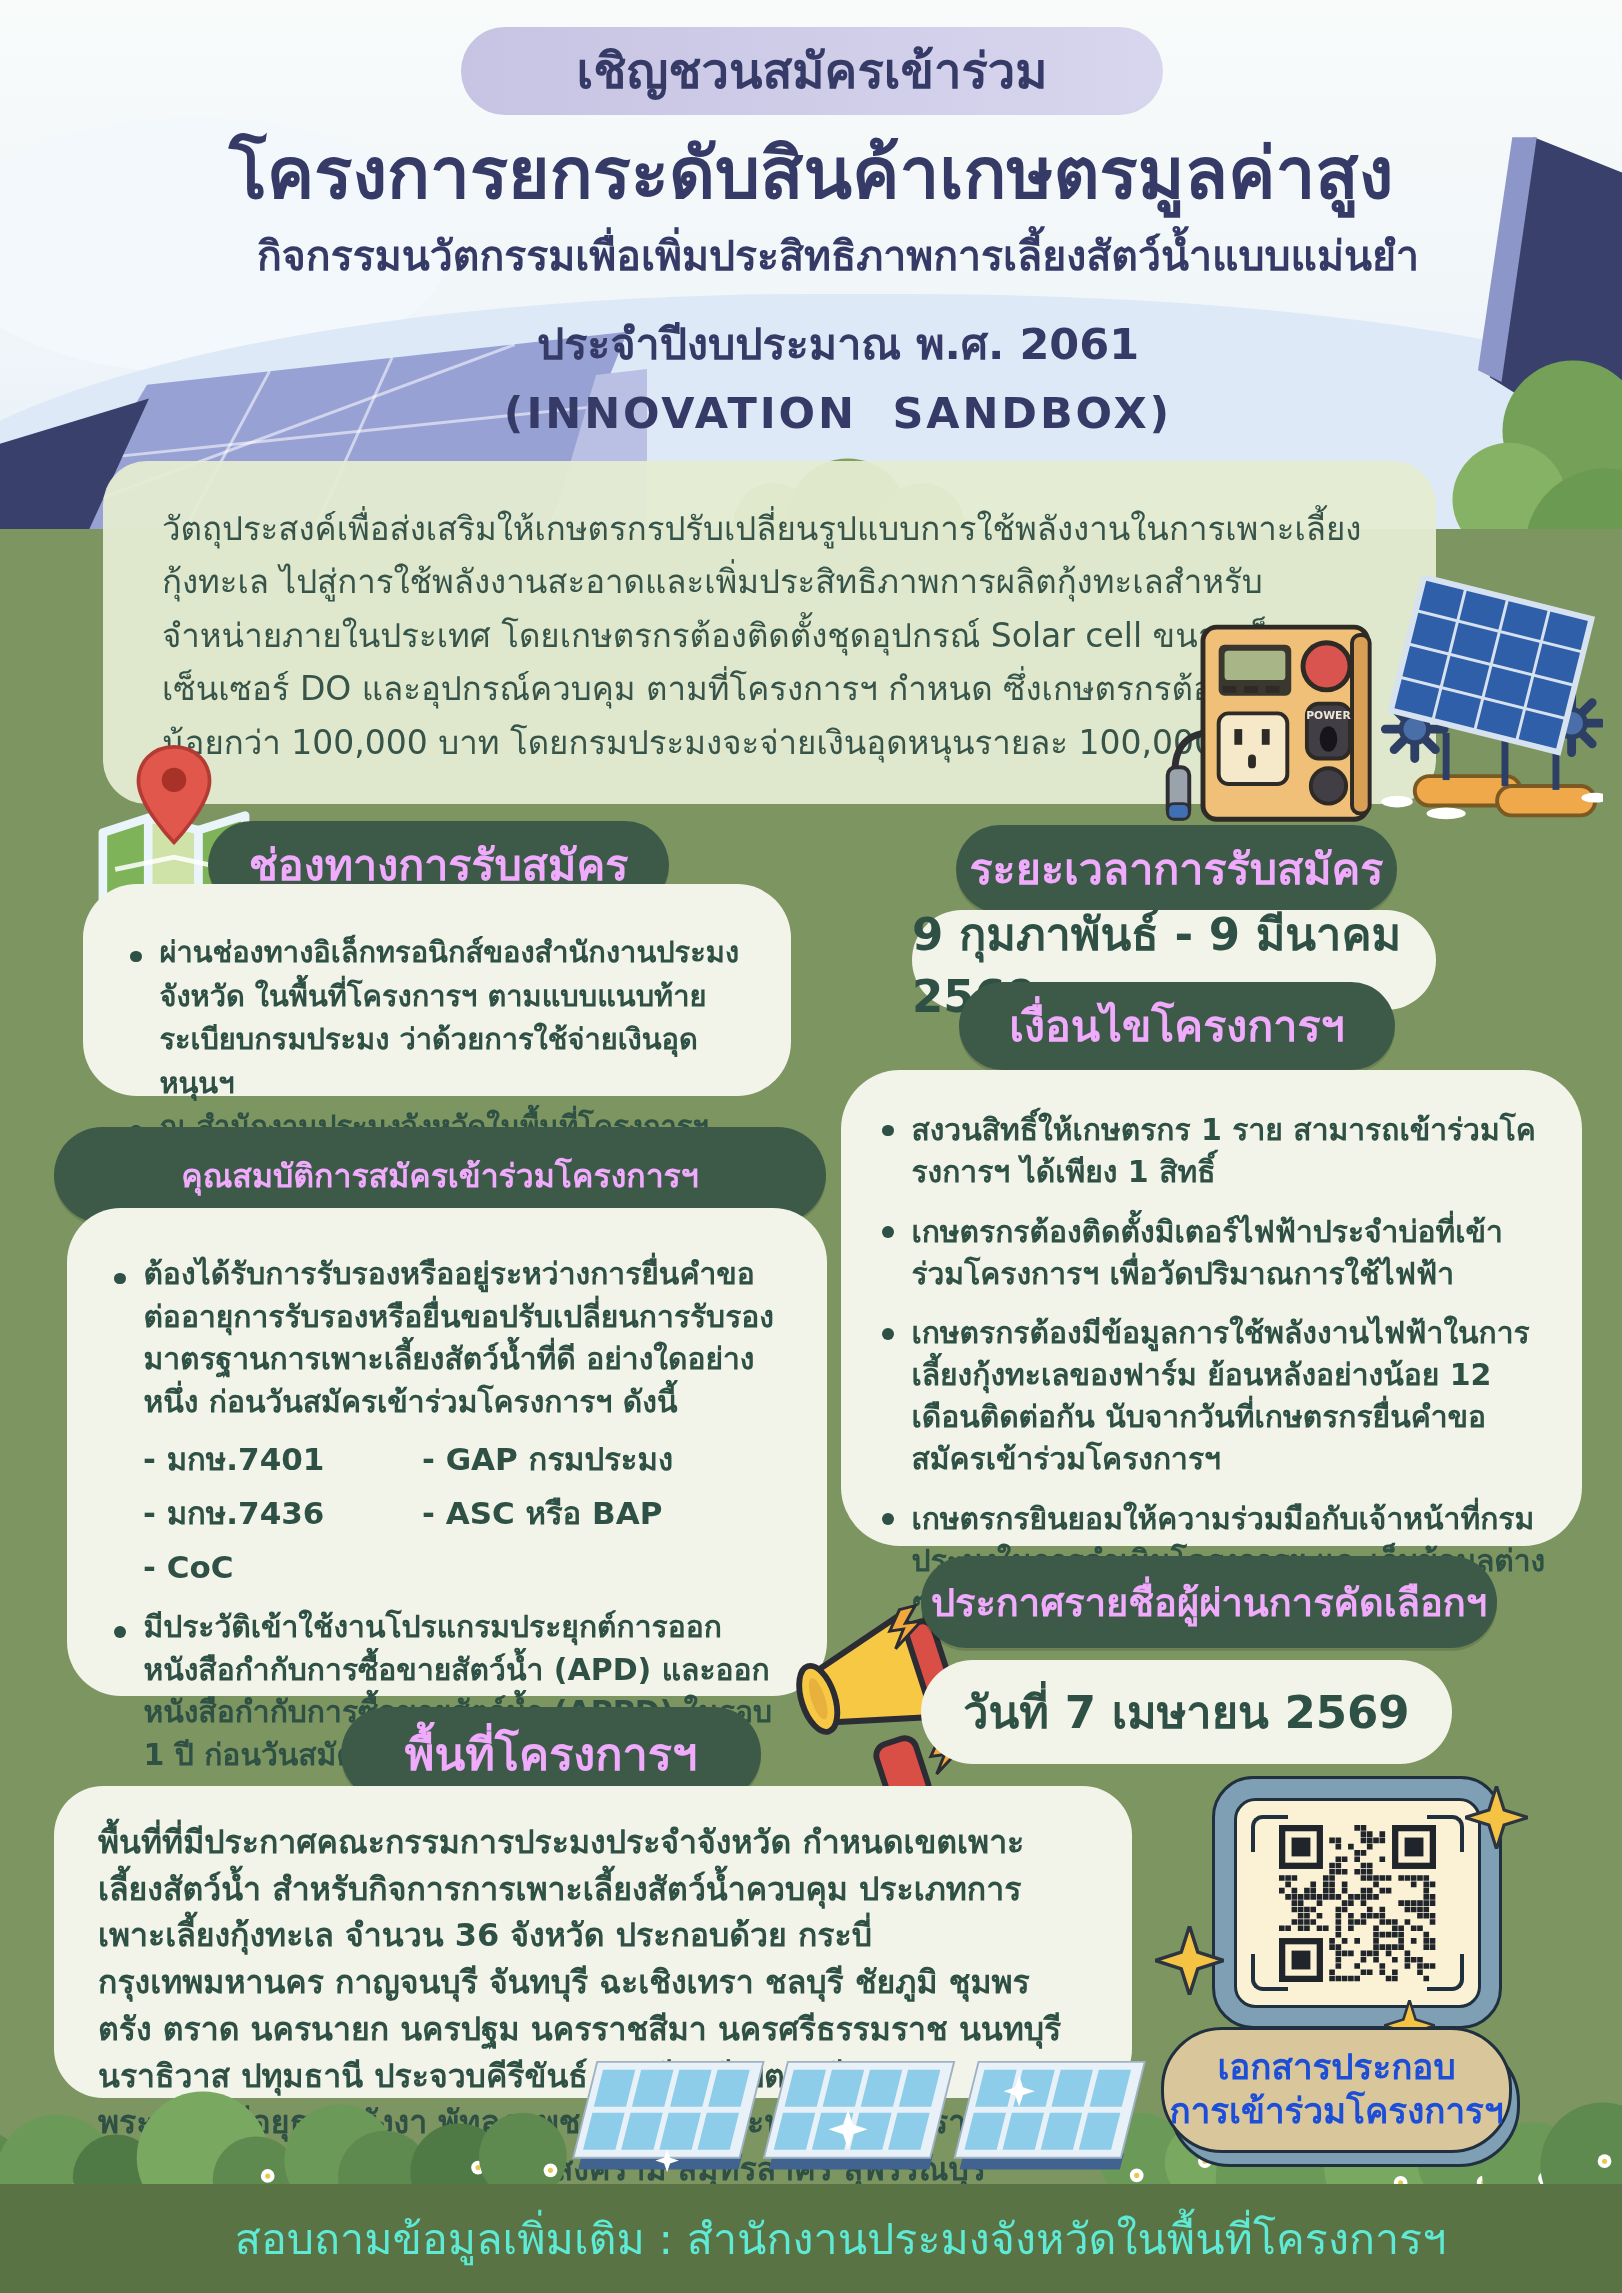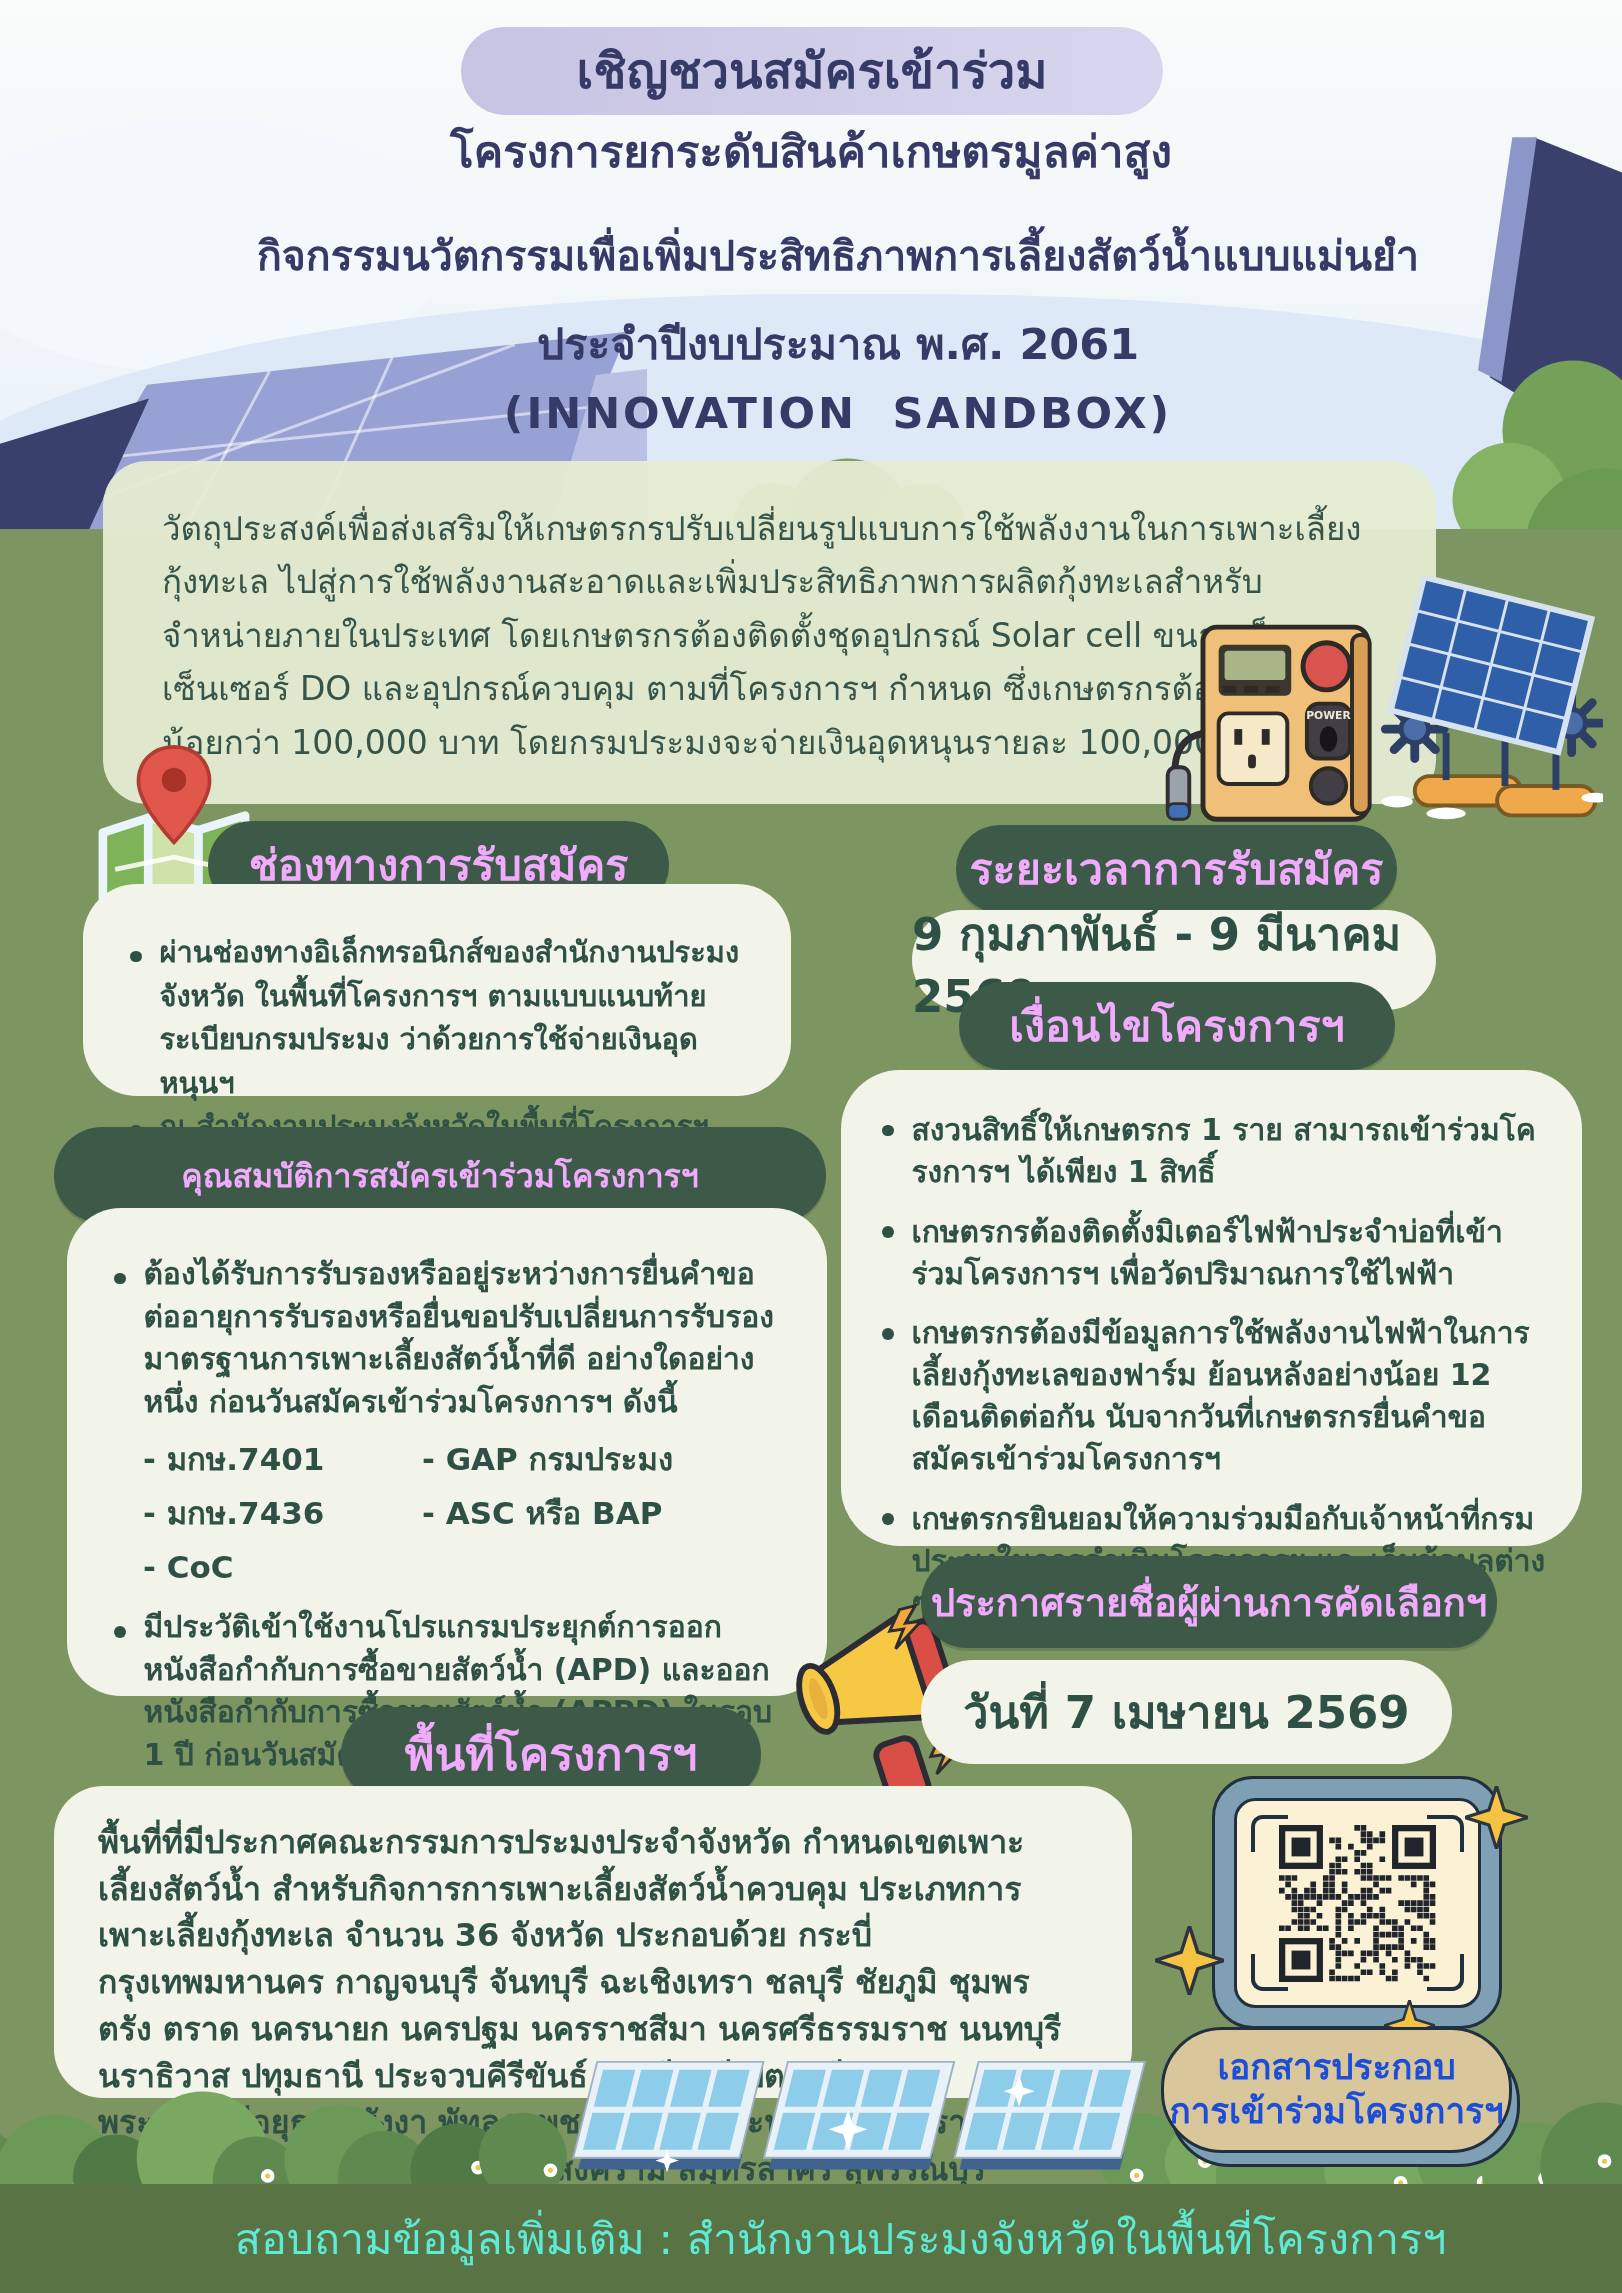--- a/index.html
+++ b/index.html
@@ -16,21 +16,21 @@
   .hpill{background:#3d5a49;color:#f0abfc;border-radius:51px;display:flex;align-items:center;justify-content:center;font-weight:700;box-shadow:0 2.9px 0 rgba(0,0,0,.12);}
   .wcard{background:#f2f3e9;border-radius:54px;color:#2f5044;}
   .wpill{background:#f2f3e9;border-radius:59px;display:flex;align-items:center;justify-content:center;color:#2f5044;font-weight:800;}
   .bullet{display:flex;gap:17.6px;}
   .dot{flex:0 0 11.8px;width:11.8px;height:11.8px;border-radius:50%;background:#2f5044;margin-top:19.6px;}
   .btxt{font-weight:700;}
 
   
   .navy{color:#353b66;}
   #badge{left:461px;top:27.4px;width:702px;height:88px;border-radius:47px;background:linear-gradient(90deg,#c7c3e3,#d8d6ee);display:flex;align-items:center;justify-content:center;font-size:49px;font-weight:800;font-family:Liberation Mono, monospace;}
-  #title{left:0;top:116px;width:1622px;text-align:center;font-size:44px;font-weight:800;}
+  #title{left:0;top:116px;width:1622px;text-align:center;font-size:71px;font-weight:800;}
   .sub{left:0;width:1622px;text-align:center;font-weight:800;margin-left:27px;}
   #sub1{top:223px;font-size:41px;}
   #sub2{top:310px;font-size:43px;}
   #sub3{top:388px;font-size:43px;letter-spacing:2.9px;word-spacing:17.6px;}
 
   
   #objective{left:103px;top:461px;width:1333px;height:343px;background:rgba(229,236,210,.95);border-radius:44px;padding:41px 59px;box-sizing:border-box;color:#37544a;font-size:33px;line-height:1.62;font-weight:500;}
 
   
   #ch-pill{left:208px;top:821px;width:461px;height:88px;font-size:43px;}

